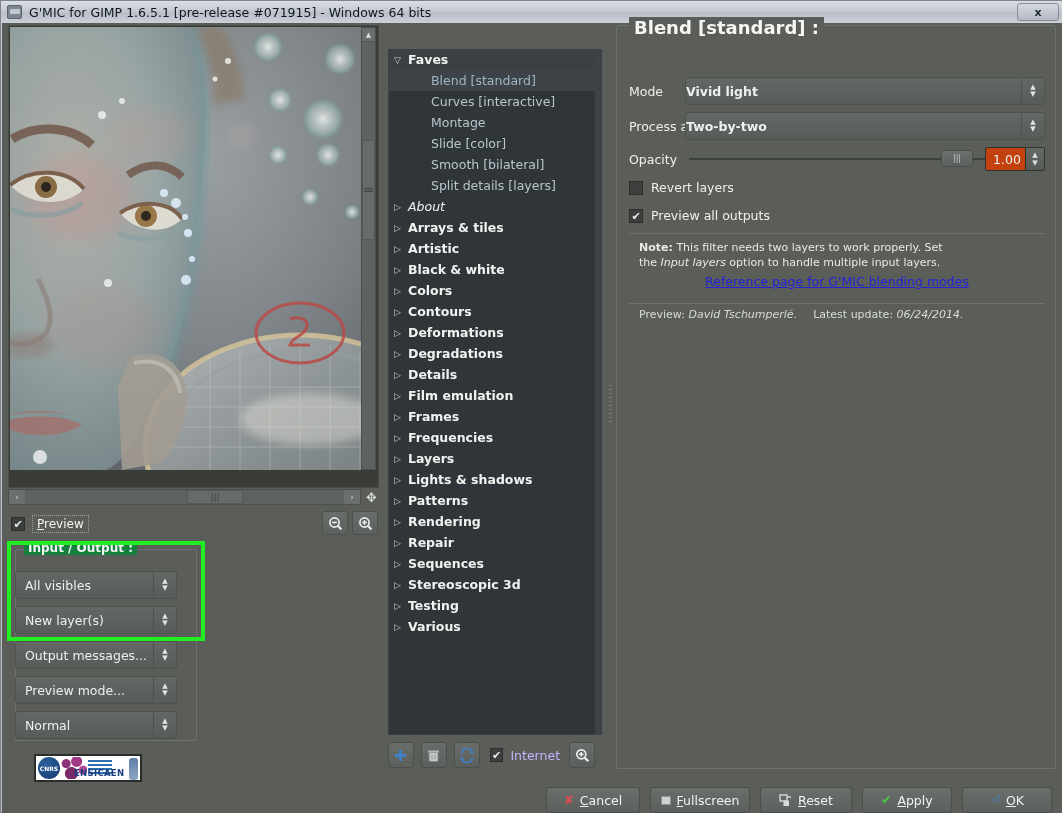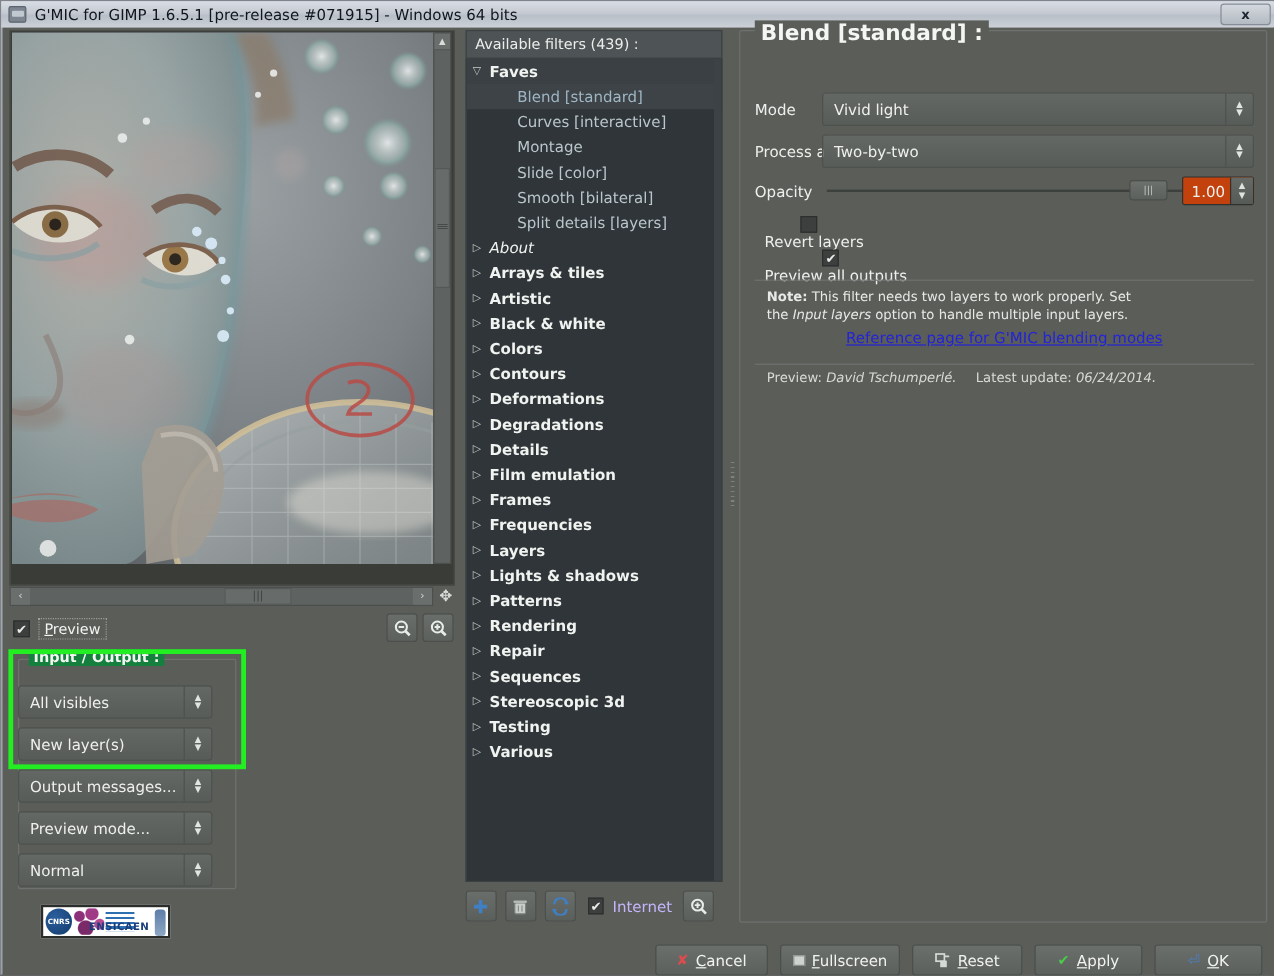--- a/index.html
+++ b/index.html
@@ -334,21 +334,21 @@
     position: absolute; font-size: 12.5px; color: #eef0ed;
   }
   .wcombo {
     position: absolute;
     height: 28px;
     background: linear-gradient(#646865, #585c59);
     border: 1px solid #4e524f; border-radius: 3px;
     display: flex; align-items: center;
   }
   .wcombo span.txt {
-    margin-left: 9px; font-size: 12.5px; color: #eef0ed; flex: 1;
+    font-size: 12.5px; color: #eef0ed; flex: 1; font-weight: bold;
   }
   .wcombo .sep { width: 1px; height: 26px; background: #4e524f; }
   .wcombo .spin {
     width: 22px; height: 26px;
     display: flex; flex-direction: column; align-items: center; justify-content: center;
     font-size: 7px; color: #e2e6e3; line-height: 7px;
   }
   #mode-label     { left: 12px; top: 58px; }
   #mode-combo     { left: 68px; top: 51px; width: 360px; }
   #process-label  { left: 12px; top: 93px; }
@@ -378,21 +378,21 @@
   }
   #opacity-value .v {
     margin-left: 7px; font-size: 12.5px; color: #eef0ed; flex: 1;
   }
   #opacity-value .spin {
     width: 19px; height: 22px; background: linear-gradient(#666a67, #575b58);
     border-left: 1px solid #2f332f;
     display: flex; flex-direction: column; align-items: center; justify-content: center;
     font-size: 7px; color: #dfe3e0; line-height: 8px;
   }
-  .chkrow { position: absolute; display: flex; align-items: center; flex-direction: column; }
+  .chkrow { position: absolute; display: flex; align-items: flex-end; }
   #revert-row  { left: 12px; top: 154px; }
   #preview-all-row { left: 12px; top: 182px; }
   .chkrow .lbl { margin-left: 8px; font-size: 12.5px; color: #eef0ed; }
 
   .hrule {
     position: absolute; left: 12px; width: 416px; height: 1px;
     background: #6e726f;
   }
   #rule1 { top: 207px; }
   #rule2 { top: 277px; }
@@ -677,23 +677,20 @@
       <div id="logo">
         <div class="cnrs">CNRS</div>
         <div class="blob"></div>
         <div class="bars"></div>
         <div class="ens">ENSICAEN</div>
         <div class="tail"></div>
       </div>
     </div>
 
     <div id="mid-col">
-      <div id="filters-header">
-        <span>Available filters (439) :</span>
-      </div>
 
       <div id="tree">
         <div id="tree-rows">
             <div class="tree-row cat">
               <span class="tri">▽</span>
               <span class="lbl">Faves</span>
             </div>
             <div class="tree-row leaf sel">
               <span class="lbl">Blend [standard]</span>
             </div>

